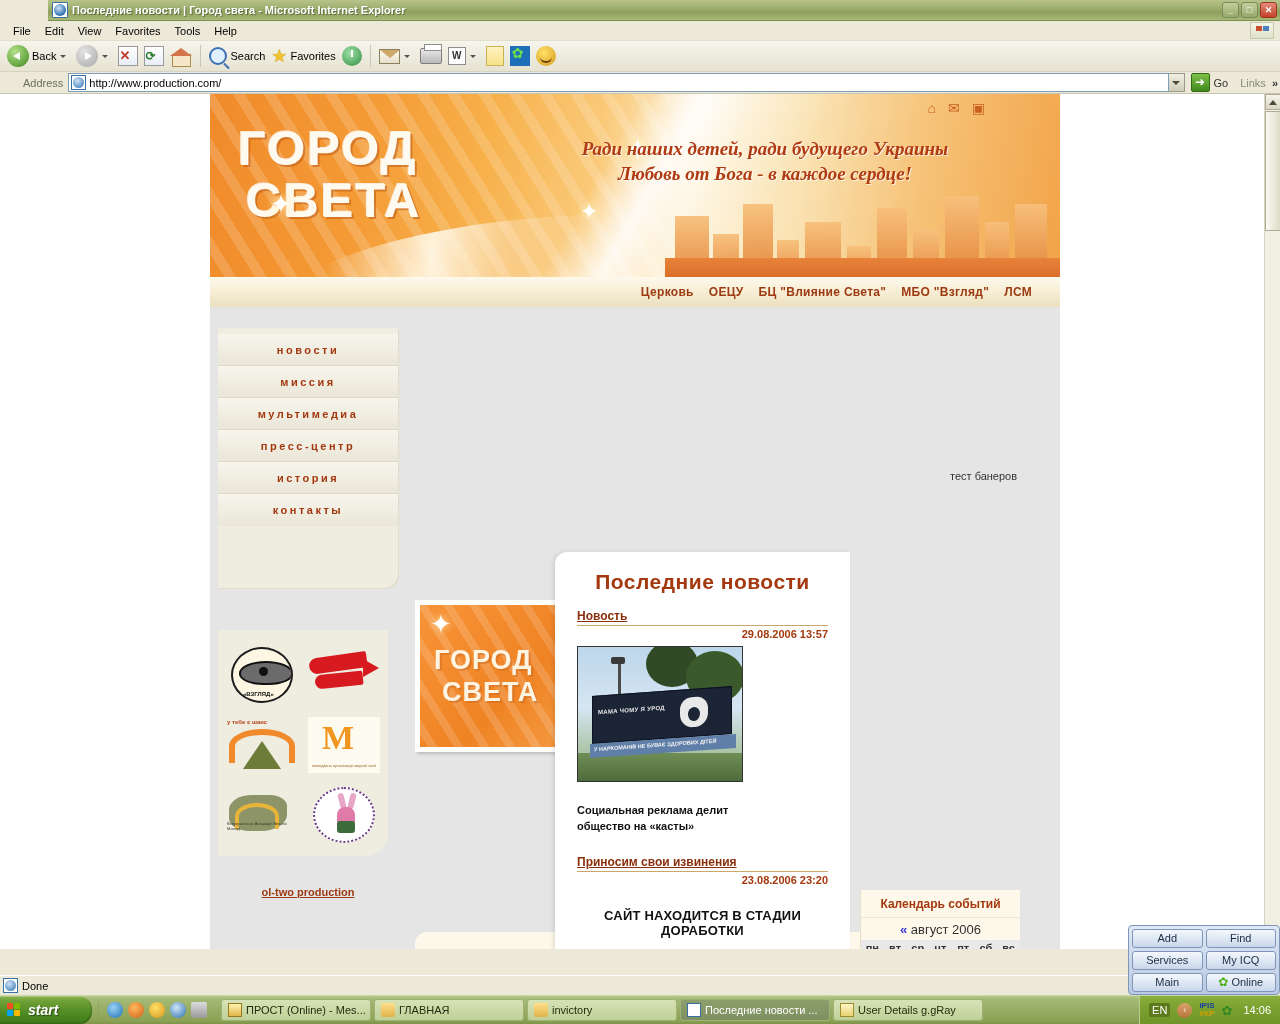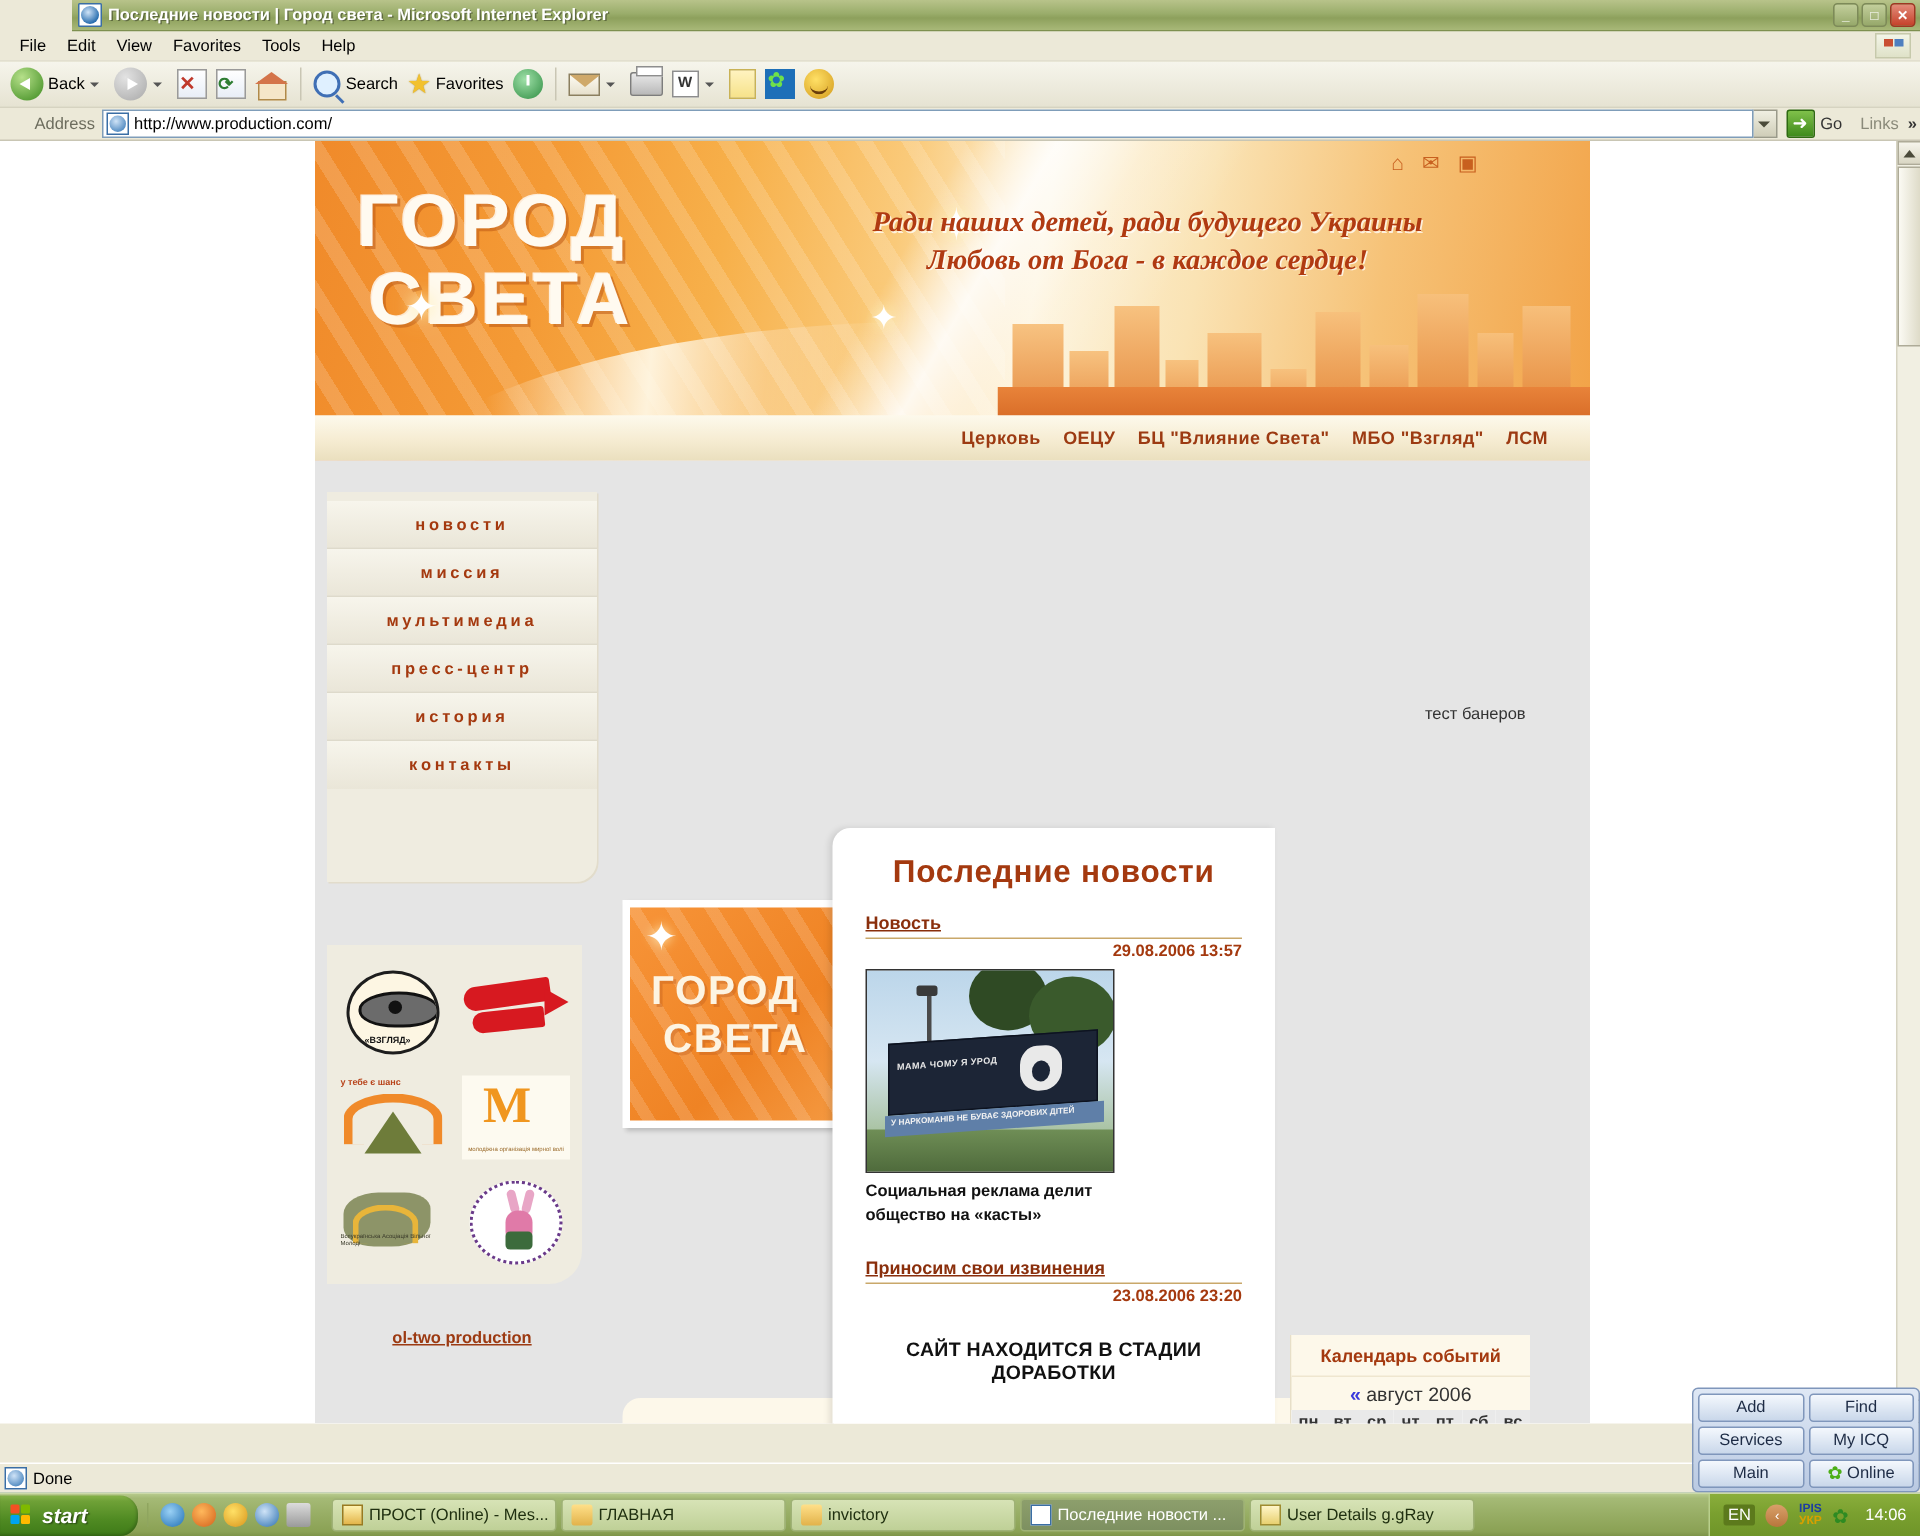--- a/index.html
+++ b/index.html
@@ -237,21 +237,21 @@
   .thumb .board{position:absolute;left:14px;top:44px;width:140px;height:48px;background:#1c2536;
     transform:skewY(-4deg); border:1px solid #0d1320;}
   .thumb .btxt{position:absolute;left:20px;top:60px;font-size:6px;font-weight:bold;color:#e8e8e8;
     transform:skewY(-4deg); letter-spacing:.3px;}
   .thumb .hand{position:absolute;left:102px;top:50px;width:28px;height:30px;background:#e9e9e9;
     border-radius:40% 40% 45% 45%; transform:skewY(-4deg);}
   .thumb .hand:after{content:"";position:absolute;left:8px;top:10px;width:12px;height:14px;border-radius:50%;background:#1c2536;}
   .thumb .strip{position:absolute;left:12px;top:92px;width:146px;height:14px;background:#5f7fa8;transform:skewY(-4deg);}
   .thumb .stxt{position:absolute;left:16px;top:95px;font-size:5.5px;font-weight:bold;color:#f2f2f2;transform:skewY(-4deg);}
   .thumb .grass{position:absolute;left:0;bottom:0;width:166px;height:28px;background:linear-gradient(to bottom,#6f8e56,#4f6b3c);}
-  .thumbcap { font-size:11px; font-weight:bold; color:#111; line-height:16px; margin-top:4px; }
+  .thumbcap { font-size:11px; font-weight:bold; color:#111; line-height:16px; margin-top:20px; }
   .newstext { font-size:11.5px; color:#333; padding-top:10px; }
   .newsbody2 { font-size:13px; font-weight:bold; color:#111; text-align:center; padding:22px 0 0 0; letter-spacing:.2px; }
 
   .testban { position:absolute; left:950px; top:365px; font-size:11px; color:#333;margin-top:11px; }
 
   
   .calendar { position:absolute; left:860px; top:796px; width:160px; background:#fdf8ea;
     border-left:1px solid #e7dfc8; }
   .calhead { text-align:center; font-size:12px; font-weight:bold; color:#a4390f; padding:7px 0 6px 0;
     background:#fdf8ea; border-bottom:1px solid #efe6cf; }

